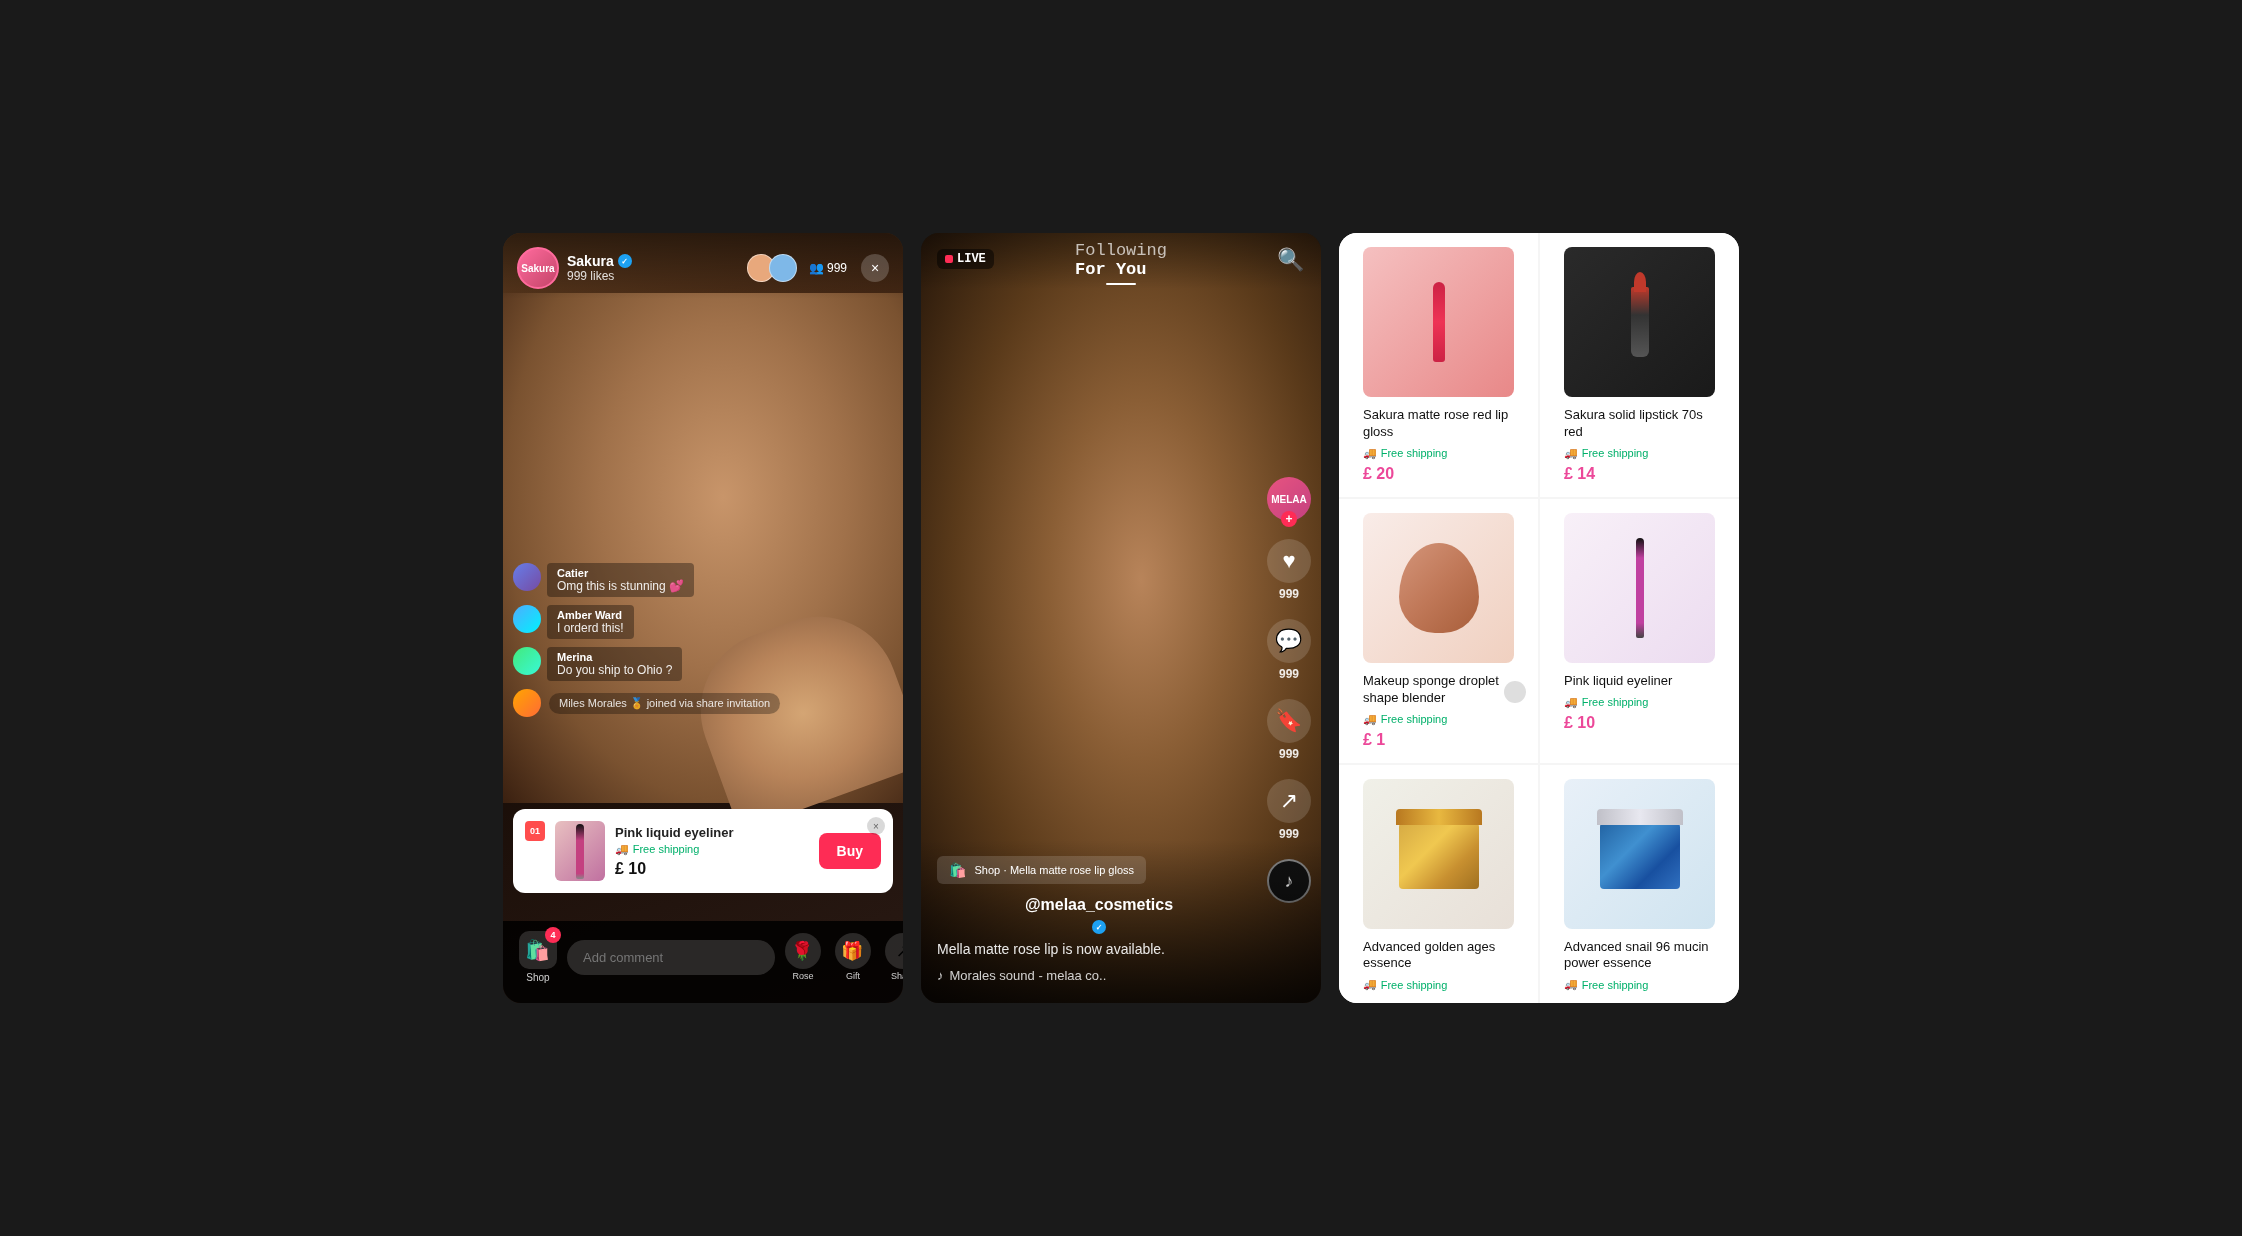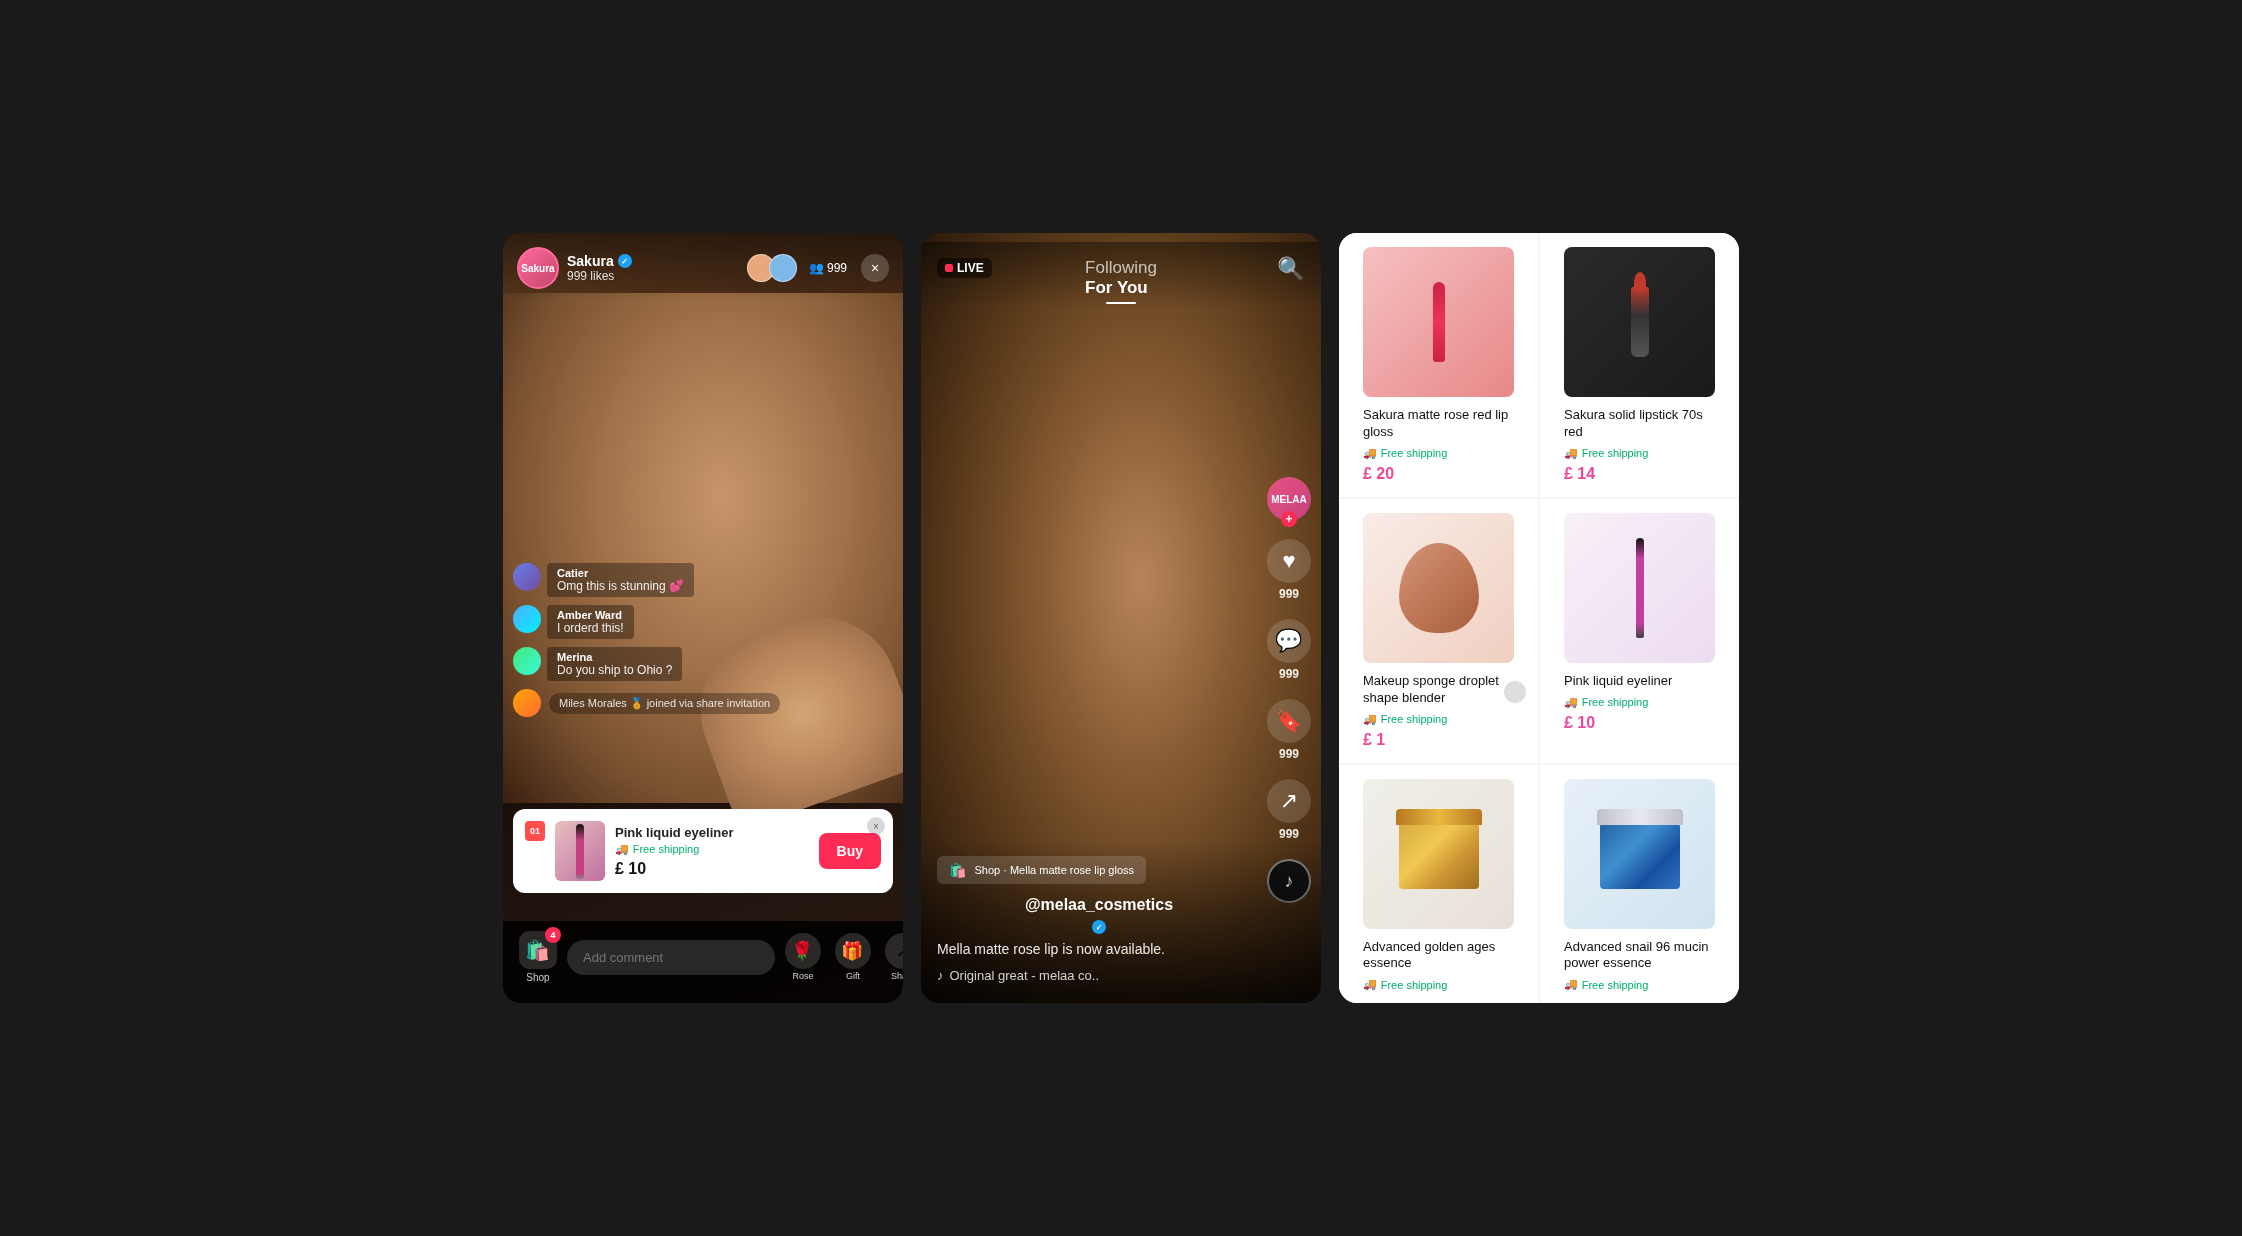--- a/index.html
+++ b/index.html
@@ -393,29 +393,30 @@
       flex-shrink: 0;
     }
     
     .feed-face {
       position: absolute;
       inset: 0;
       background: radial-gradient(ellipse at 55% 45%, #b8845a 0%, #8a5e35 30%, #5a3a1a 60%, #1a0e06 100%);
     }
     .feed-header {
       position: absolute;
-      top: 9px;
+      top: 0;
       left: 0;
       right: 0;
       display: flex;
       align-items: center;
       justify-content: center;
-      padding: 16px 50px 10px;
+      padding: 8px 50px 10px;
       z-index: 10;
       background: linear-gradient(to bottom, rgba(0,0,0,0.4) 0%, transparent 100%);
+      font-family: Liberation Mono, monospace;
     }
     .live-badge {
       position: absolute;
       left: 16px;
       top: 16px;
       display: flex;
       align-items: center;
       gap: 4px;
       background: rgba(0,0,0,0.5);
       border-radius: 6px;
@@ -898,21 +899,21 @@
         <span class="shop-icon-small">🛍️</span>
         <span class="shop-tag-text">Shop · Mella matte rose lip gloss</span>
       </div>
       <div class="feed-username">
         <span>@melaa_cosmetics</span>
         <span class="verified-badge">✓</span>
       </div>
       <div class="feed-desc">Mella matte rose lip is now available.</div>
       <div class="feed-sound">
         <span>♪</span>
-        <span>Original great - melaa co..</span>
+        <span>Morales sound - melaa co..</span>
       </div>
     </div>
   </div>
 
   <div class="panel-shop">
     <div class="shop-grid">
 
       <div class="shop-item">
         <div class="shop-item-img img-lipgloss">
           <div class="lipgloss-tube"></div>

